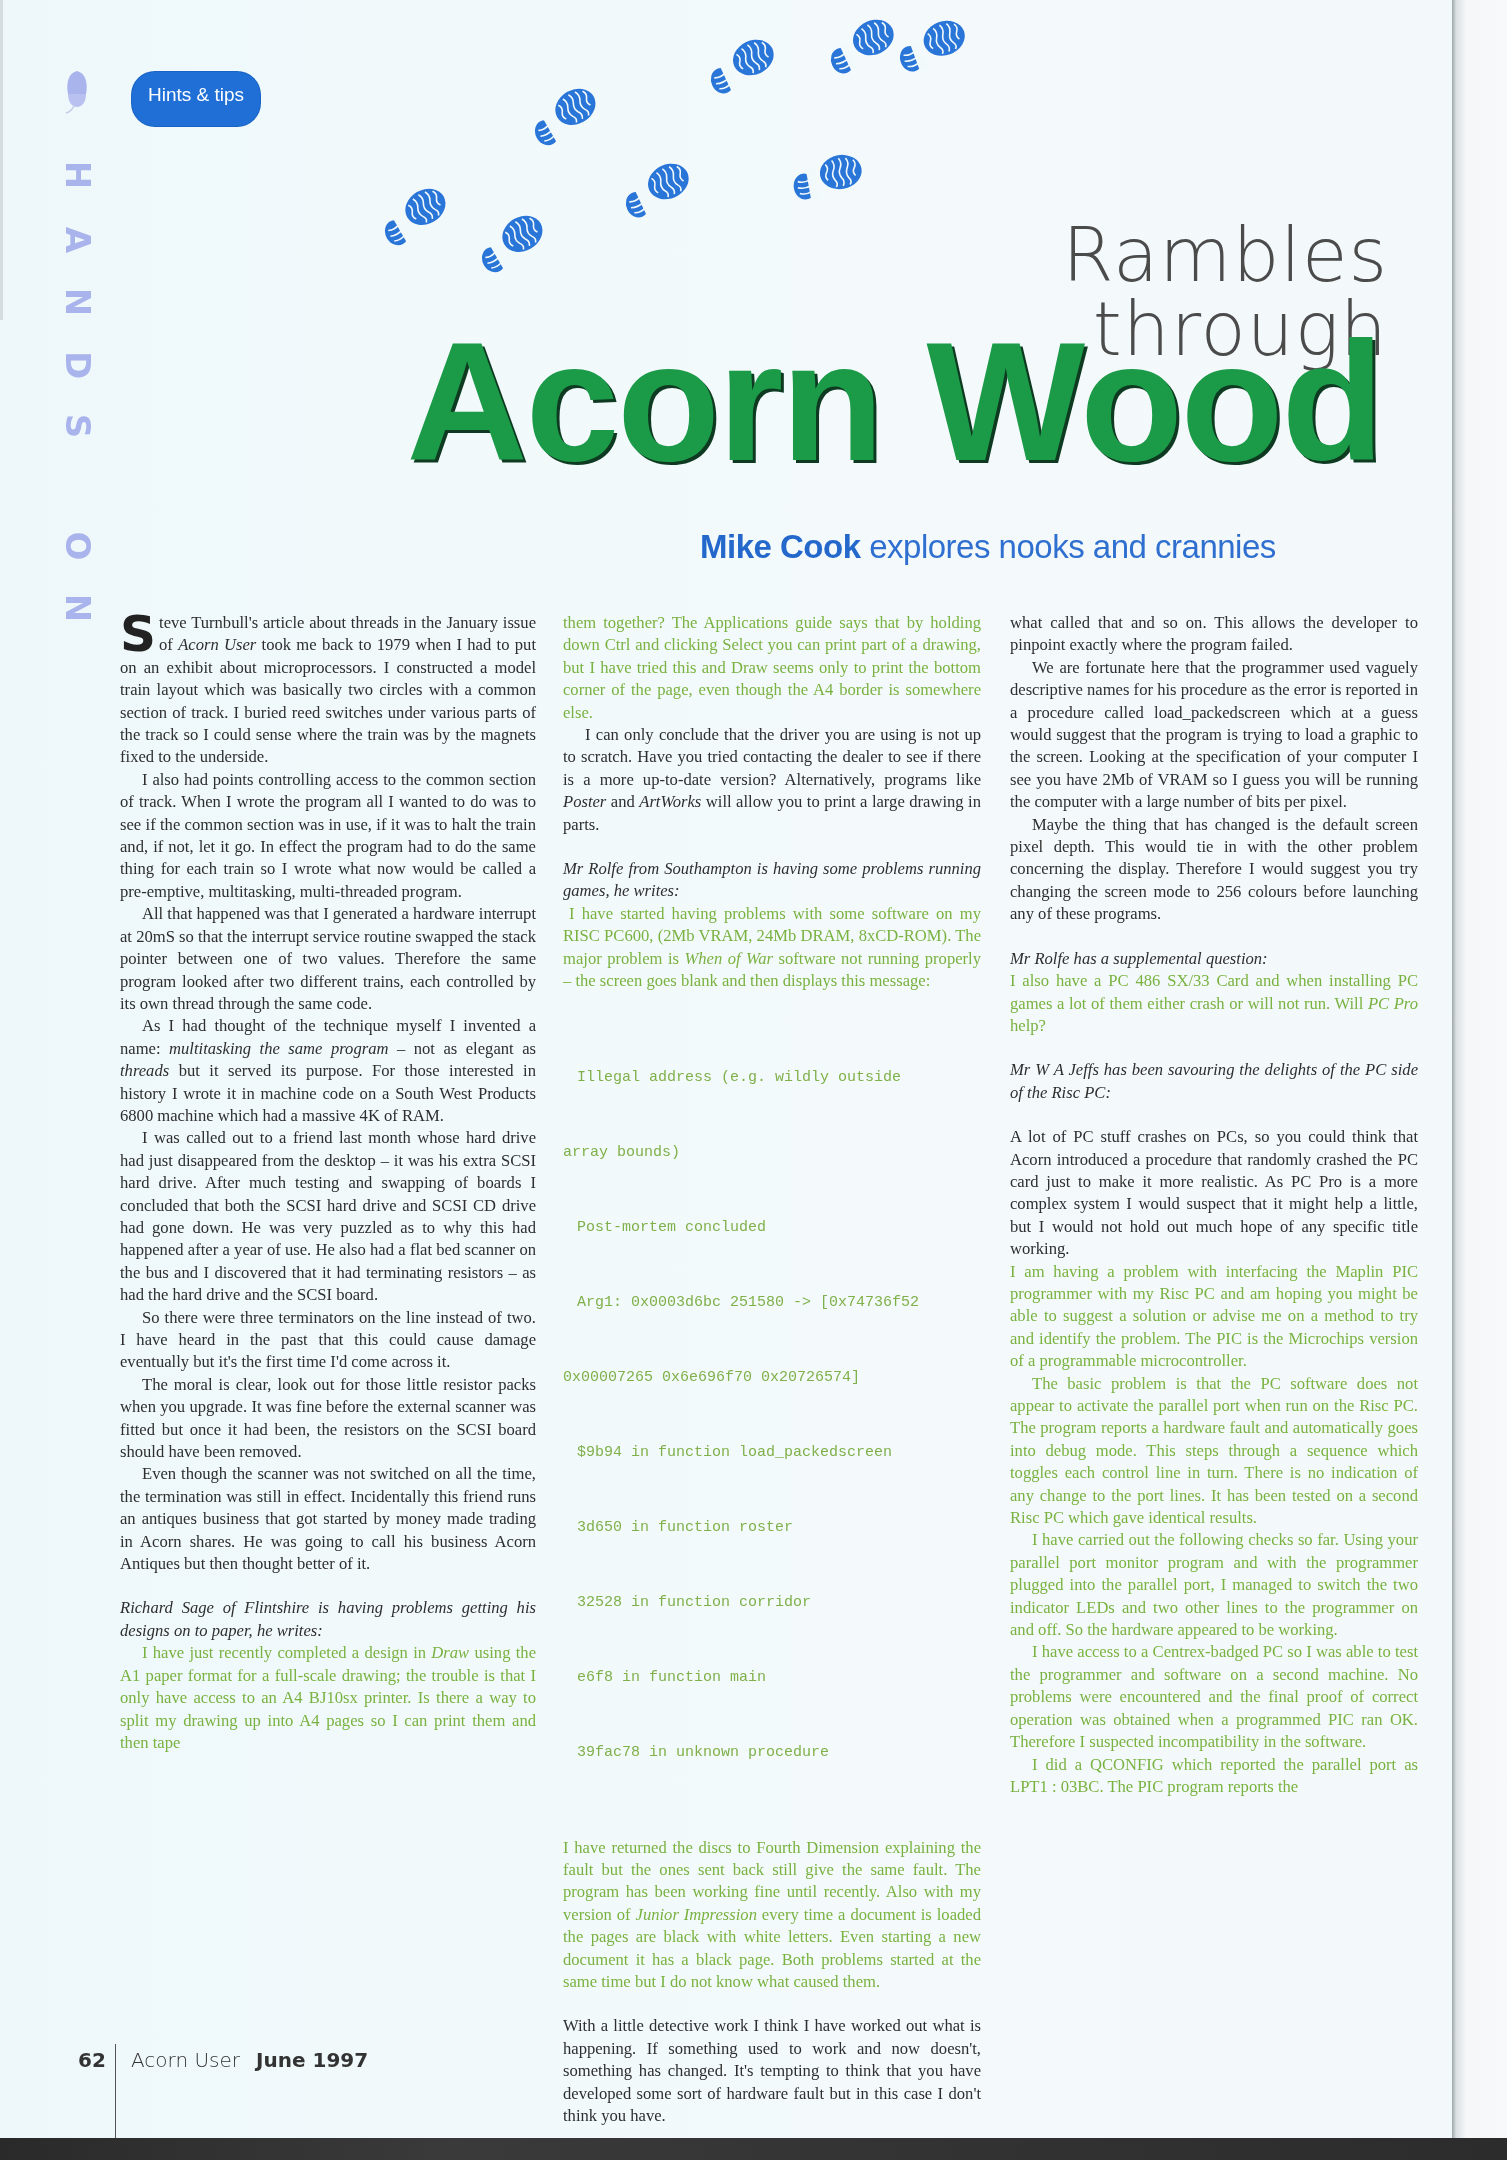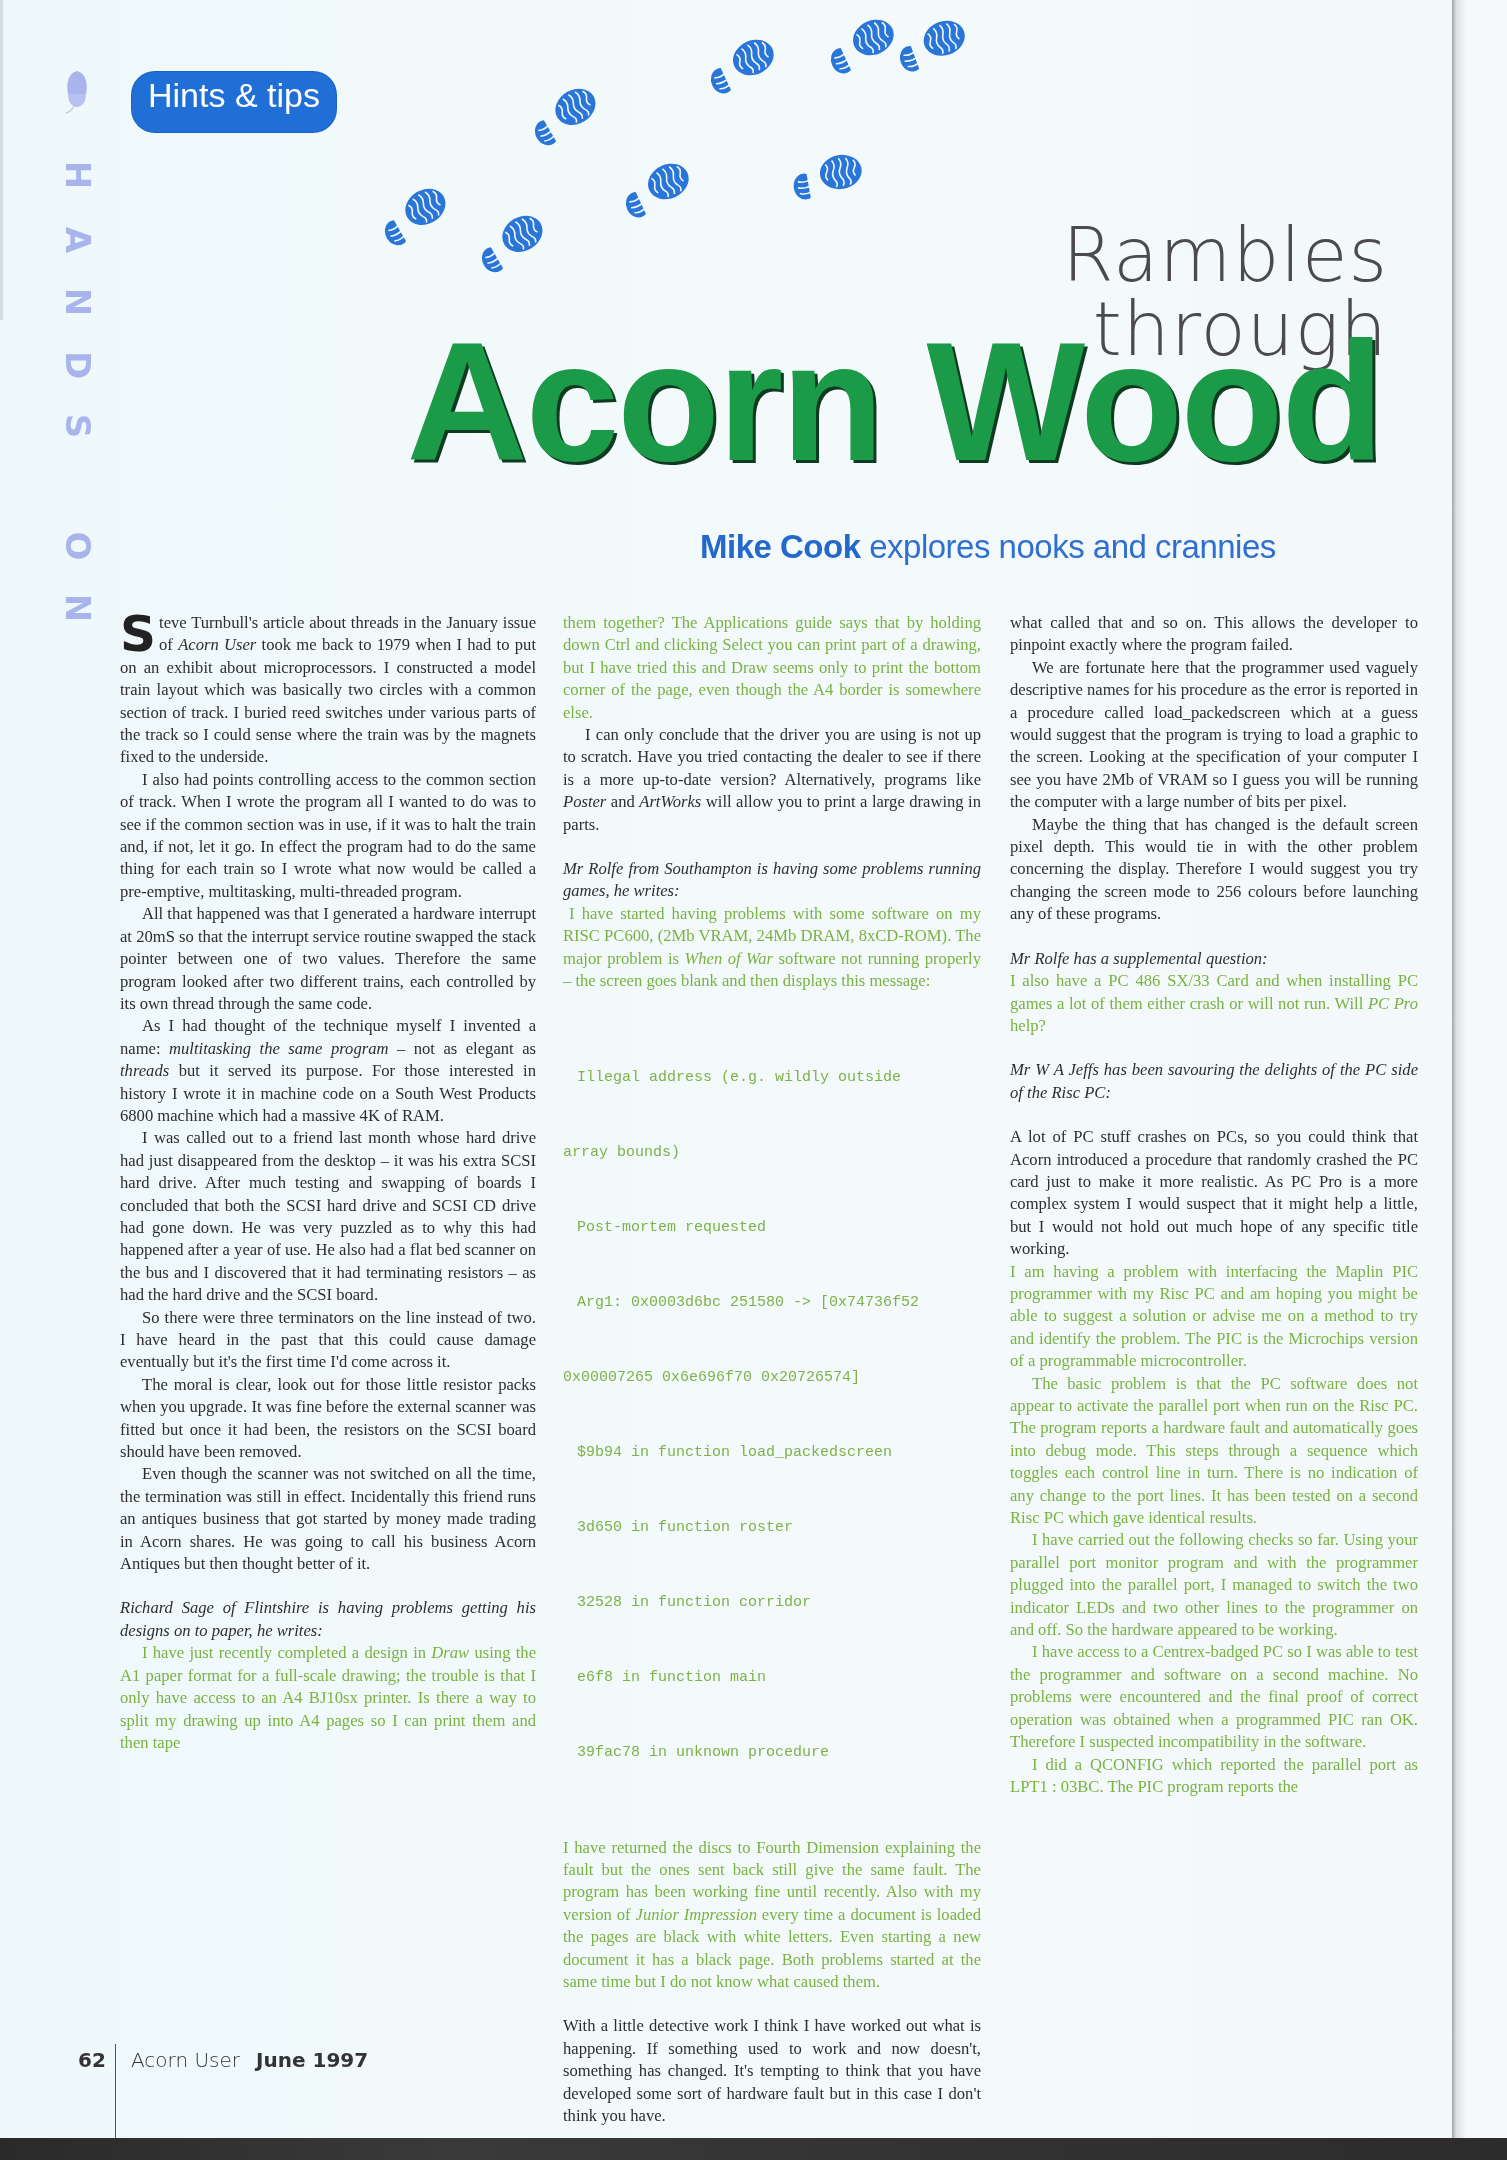--- a/index.html
+++ b/index.html
@@ -25,23 +25,23 @@
   
   .side-tab { position:absolute; left:58px; top:70px; width:40px; }
   .acorn-icon { position:absolute; left:6px; top:0; width:26px; height:44px; }
   .side-letter {
     position:absolute; left:4px; width:32px; text-align:center;
     font-family:"DejaVu Sans","Liberation Sans",sans-serif; font-weight:bold;
     font-size:34px; color:#a9b3ec; transform:rotate(90deg);
   }
 
   .hints-badge {
-    position:absolute; left:132px; top:72px; height:60px; padding:0 16px;
+    position:absolute; left:132px; top:72px; height:54px; padding:0 16px;
     background:#1f6fd6; color:#fff; border-radius:23px;
-    font-family:"Liberation Sans","DejaVu Sans",sans-serif; font-size:34px; line-height:46px;
+    font-family:"Liberation Sans","DejaVu Sans",sans-serif; font-size:19px; line-height:46px;
     box-shadow:0 0 0 1px #1863c4;
   }
 
   .footprint { position:absolute; }
 
   .title-small {
     position:absolute; left:808px; top:218px; width:580px;
     font-family:"DejaVu Sans","Liberation Sans",sans-serif; font-weight:300;
     font-size:74px; color:#4b4b4b; letter-spacing:1px; text-align:right; line-height:1;
   }
@@ -197,21 +197,21 @@
   </div>
 
   <div class="col col2">
     <p class="noindent letter">them together? The Applications guide says that by holding down Ctrl and clicking Select you can print part of a drawing, but I have tried this and Draw seems only to print the bottom corner of the page, even though the A4 border is somewhere else.</p>
     <p><span>I can only conclude that the driver you are using is not up to scratch. Have you tried contacting the dealer to see if there is a more up-to-date version? Alternatively, programs like </span><i>Poster</i><span> and </span><i>ArtWorks</i><span> will allow you to print a large drawing in parts.</span></p>
     <p class="noindent lead-in">Mr Rolfe from Southampton is having some problems running games, he writes:</p>
     <p class="letter" style="text-indent:6px"><span>I have started having problems with some software on my RISC PC600, (2Mb VRAM, 24Mb DRAM, 8xCD-ROM). The major problem is </span><i>When of War</i><span> software not running properly – the screen goes blank and then displays this message:</span></p>
     <div class="code">
       <span class="ln">Illegal address (e.g. wildly outside</span>
       <span class="ln" style="padding-left:0">array bounds)</span>
-      <span class="ln">Post-mortem requested</span>
+      <span class="ln">Post-mortem concluded</span>
       <span class="ln">Arg1: 0x0003d6bc 251580 -&gt; [0x74736f52</span>
       <span class="ln" style="padding-left:0">0x00007265 0x6e696f70 0x20726574]</span>
       <span class="ln">$9b94 in function load_packedscreen</span>
       <span class="ln">3d650 in function roster</span>
       <span class="ln">32528 in function corridor</span>
       <span class="ln">e6f8 in function main</span>
       <span class="ln">39fac78 in unknown procedure</span>
     </div>
     <p class="noindent letter gap"><span>I have returned the discs to Fourth Dimension explaining the fault but the ones sent back still give the same fault. The program has been working fine until recently. Also with my version of </span><i>Junior Impression</i><span> every time a document is loaded the pages are black with white letters. Even starting a new document it has a black page. Both problems started at the same time but I do not know what caused them.</span></p>
     <p class="noindent gap">With a little detective work I think I have worked out what is happening. If something used to work and now doesn't, something has changed. It's tempting to think that you have developed some sort of hardware fault but in this case I don't think you have.</p>

